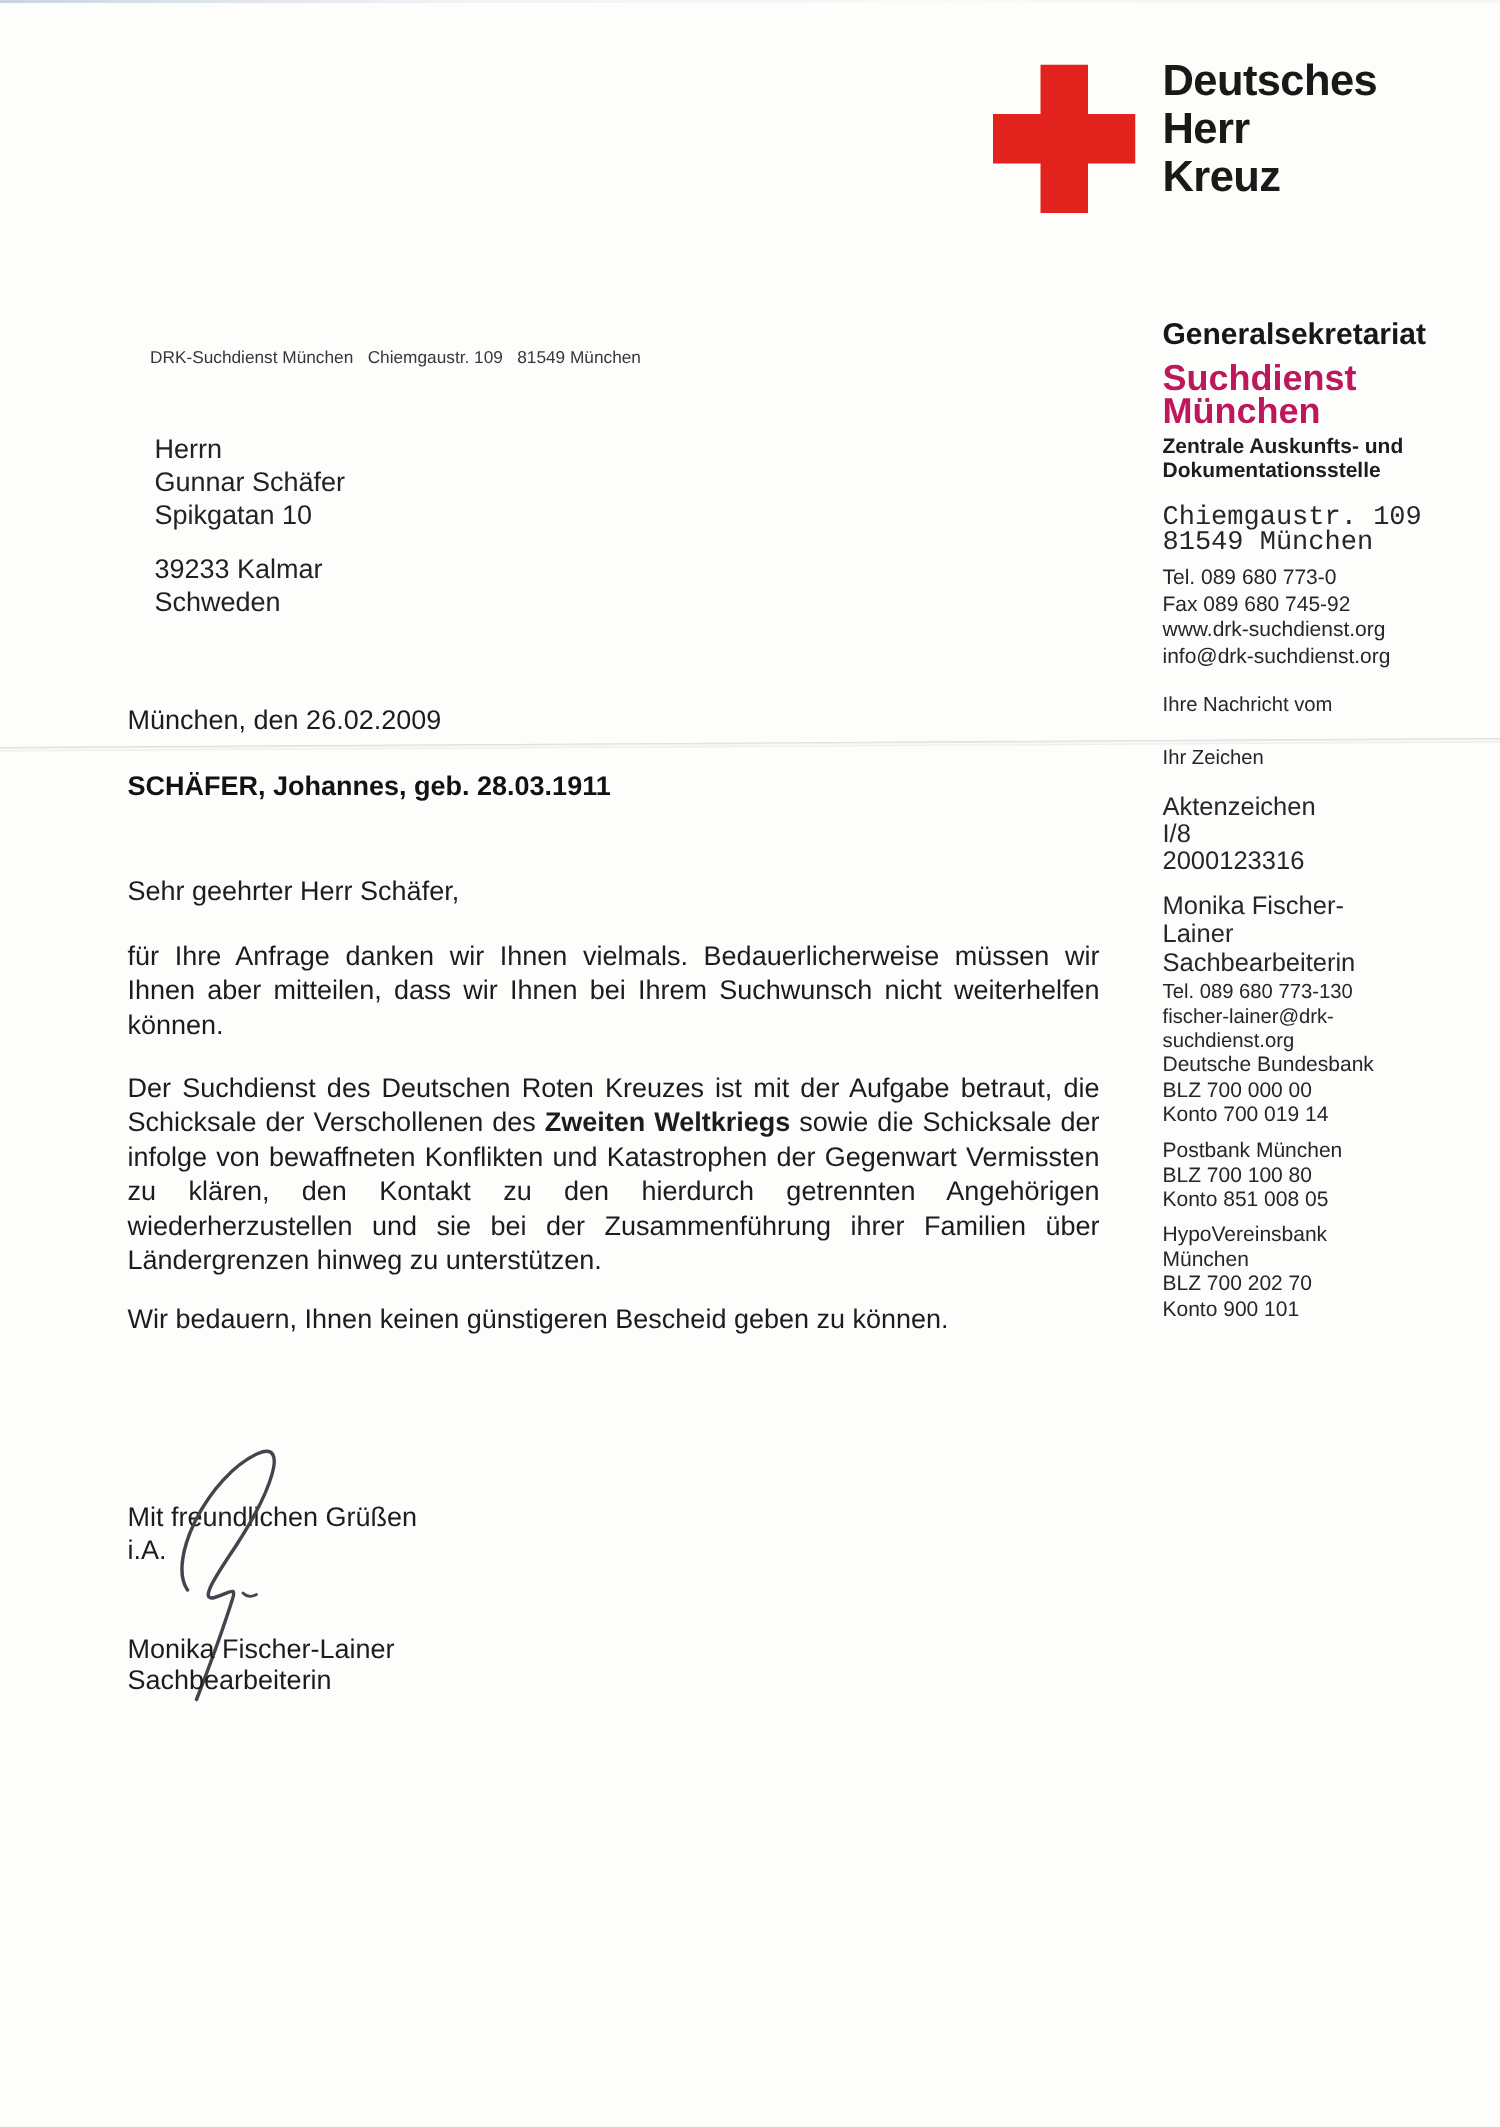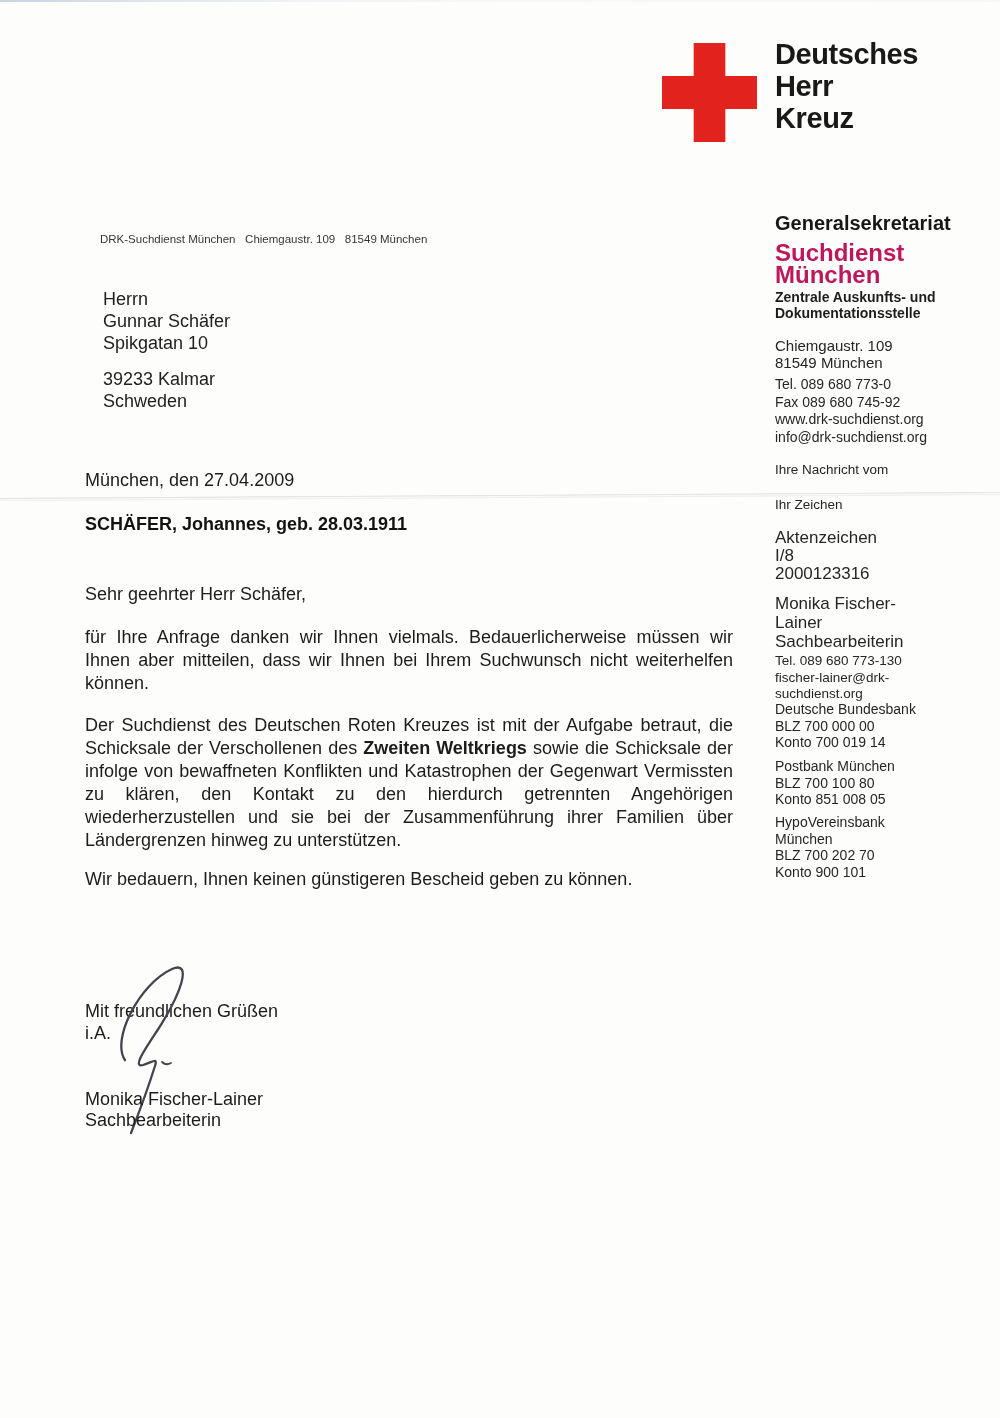--- a/index.html
+++ b/index.html
@@ -30,21 +30,21 @@
     font-size:11.5px;color:#373737;white-space:pre;
   }
   .recipient{position:absolute;left:103px;top:288px;font-size:18px;line-height:22px;color:#222;}
   .recipient .addr-gap{height:14px;}
   
   .info{position:absolute;left:775px;width:218px;color:#262626;}
   .g-org{top:212px;font-size:20px;font-weight:bold;color:#171717;}
   .g-dept{top:242px;}
   .dept-main{font-size:24px;font-weight:bold;line-height:22px;color:#be185d;}
   .dept-sub{font-size:14px;font-weight:bold;line-height:15.5px;margin-top:4px;color:#1d1d1d;}
-  .g-addr{top:337px;font-size:15px;line-height:17px;}
+  .g-addr{top:337px;font-size:18px;line-height:17px;font-family:Liberation Mono, monospace;}
   .g-tel{top:376px;font-size:14px;line-height:17.5px;}
   .g-msg{top:462px;font-size:13.5px;}
   .g-ref{top:497px;font-size:13.5px;}
   .g-file{top:529px;font-size:17px;line-height:18px;}
   .g-person{top:594px;}
   .person-main{font-size:17px;line-height:19px;}
   .person-small{font-size:13.5px;line-height:16.5px;margin-top:2px;}
   .g-bank1{top:701px;font-size:14px;line-height:16.5px;}
   .g-bank2{top:758px;font-size:14px;line-height:16.5px;}
   .g-bank3{top:814px;font-size:14px;line-height:16.5px;}
@@ -148,21 +148,21 @@
     <div>BLZ 700 100 80</div>
     <div>Konto 851 008 05</div>
   </div>
   <div class="info g-bank3">
     <div>HypoVereinsbank</div>
     <div>München</div>
     <div>BLZ 700 202 70</div>
     <div>Konto 900 101</div>
   </div>
 
-  <div class="body-col t-date">München, den 27.04.2009</div>
+  <div class="body-col t-date">München, den 26.02.2009</div>
   <div class="body-col t-subject">SCHÄFER, Johannes, geb. 28.03.1911</div>
   <div class="body-col t-salutation">Sehr geehrter Herr Schäfer,</div>
   <div class="body-col t-p1">für Ihre Anfrage danken wir Ihnen vielmals. Bedauerlicherweise müssen wir Ihnen aber mitteilen, dass wir Ihnen bei Ihrem Suchwunsch nicht weiterhelfen können.</div>
   <div class="body-col t-p2"><span>Der Suchdienst des Deutschen Roten Kreuzes ist mit der Aufgabe betraut, die Schicksale der Verschollenen des </span><b>Zweiten Weltkriegs</b><span> sowie die Schicksale der infolge von bewaffneten Konflikten und Katastrophen der Gegenwart Vermissten zu klären, den Kontakt zu den hierdurch getrennten Angehörigen wiederherzustellen und sie bei der Zusammenführung ihrer Familien über Ländergrenzen hinweg zu unterstützen.</span></div>
   <div class="body-col t-closing">Wir bedauern, Ihnen keinen günstigeren Bescheid geben zu können.</div>
 
   <div class="body-col t-ia">i.A.</div>
   <div class="body-col t-valediction">Mit freundlichen Grüßen</div>
   <svg class="sig-svg" viewBox="0 0 120 180">
     <path d="M 30 102 C 16 82, 44 26, 77 11 C 98 2, 86 36, 62 73 C 50 91, 37 110, 48 107 C 58 104, 63 99, 60 108 C 54 127, 45 152, 36 175" fill="none" stroke="#43444d" stroke-width="2.3" stroke-linecap="round"></path>

